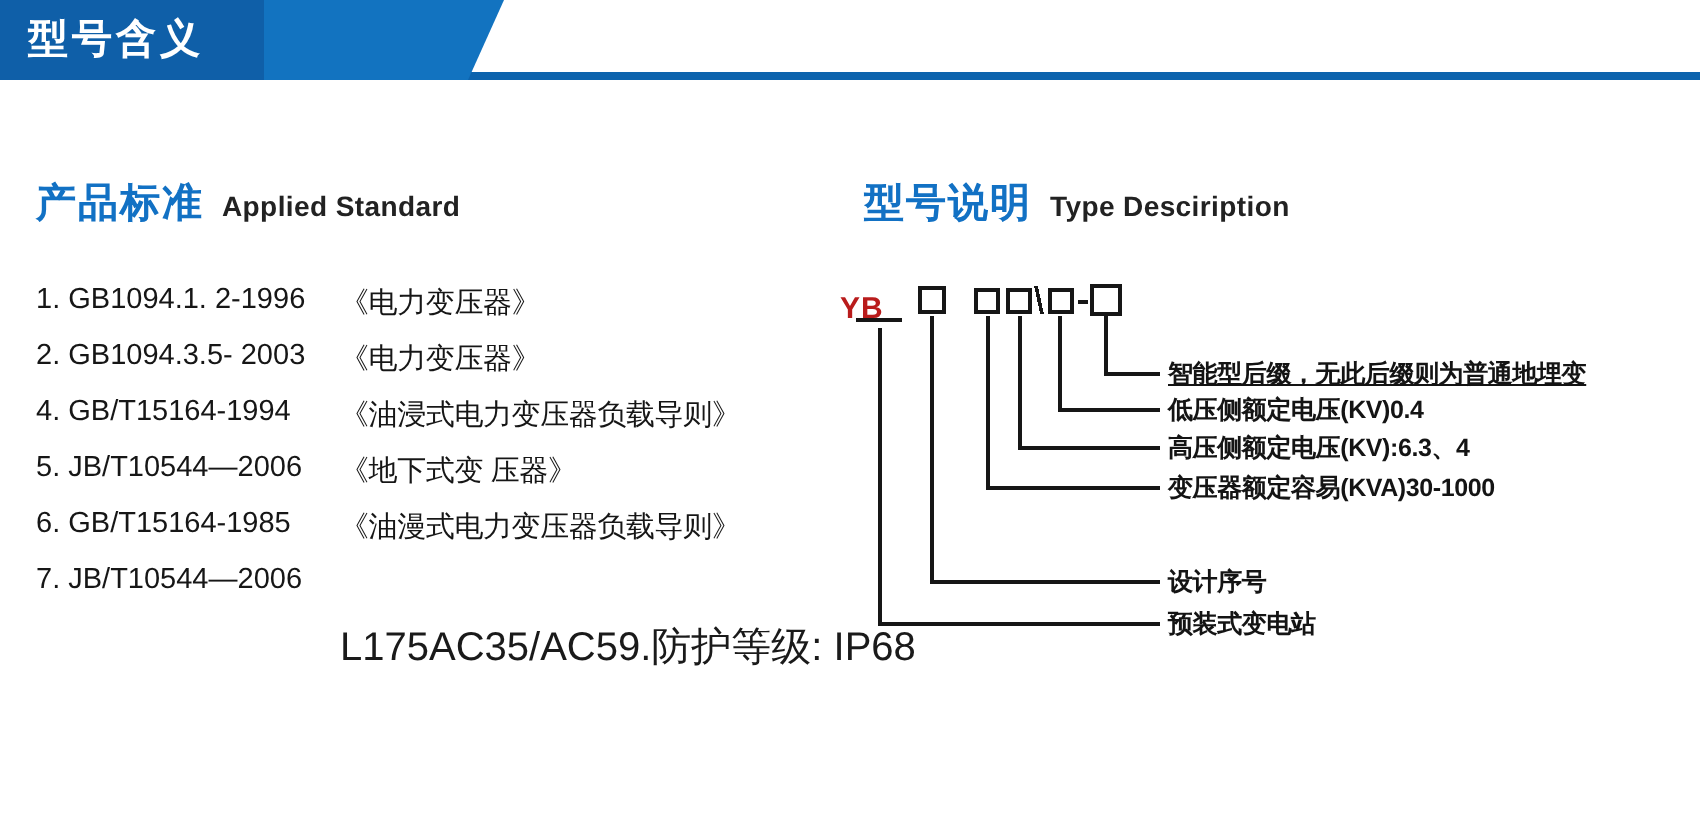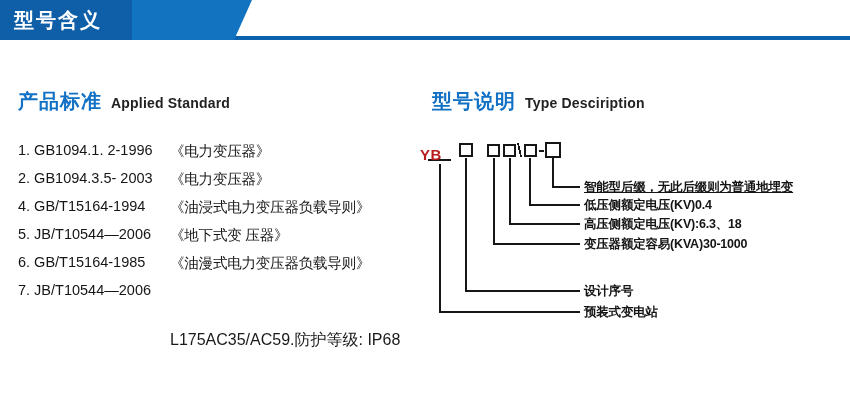--- a/index.html
+++ b/index.html
@@ -109,24 +109,23 @@
   .std-code {
     display: inline-block;
     width: 152px;
     flex: 0 0 152px;
   }
   .std-name {
     letter-spacing: -0.2px;
   }
   .std-cont {
     height: 28px;
-    font-size: 16px;
+    font-size: 20px;
     padding-left: 152px;
     white-space: nowrap;
-    margin-top: 20px;
   }
 
   
   .diagram {
     position: absolute;
     left: 420px;
     top: 140px;
     width: 430px;
     height: 200px;
   }
@@ -245,17 +244,17 @@
     <g stroke="#161616" stroke-width="1.8" shape-rendering="crispEdges">
       <line x1="101" y1="17" x2="98" y2="3"></line>
       <line x1="119" y1="11" x2="124" y2="11"></line>
     </g>
   </svg>
 
   <div class="code-yb">YB</div>
 
   <div class="dlabel" style="left:164px; top:39px;text-decoration:underline;">智能型后缀，无此后缀则为普通地埋变</div>
   <div class="dlabel" style="left:164px; top:57px;">低压侧额定电压(KV)0.4</div>
-  <div class="dlabel" style="left:164px; top:76px;">高压侧额定电压(KV):6.3、18</div>
+  <div class="dlabel" style="left:164px; top:76px;">高压侧额定电压(KV):6.3、4</div>
   <div class="dlabel" style="left:164px; top:96px;">变压器额定容易(KVA)30-1000</div>
   <div class="dlabel" style="left:164px; top:143px;">设计序号</div>
   <div class="dlabel" style="left:164px; top:164px;">预装式变电站</div>
 </div>
 
 </body></html>

